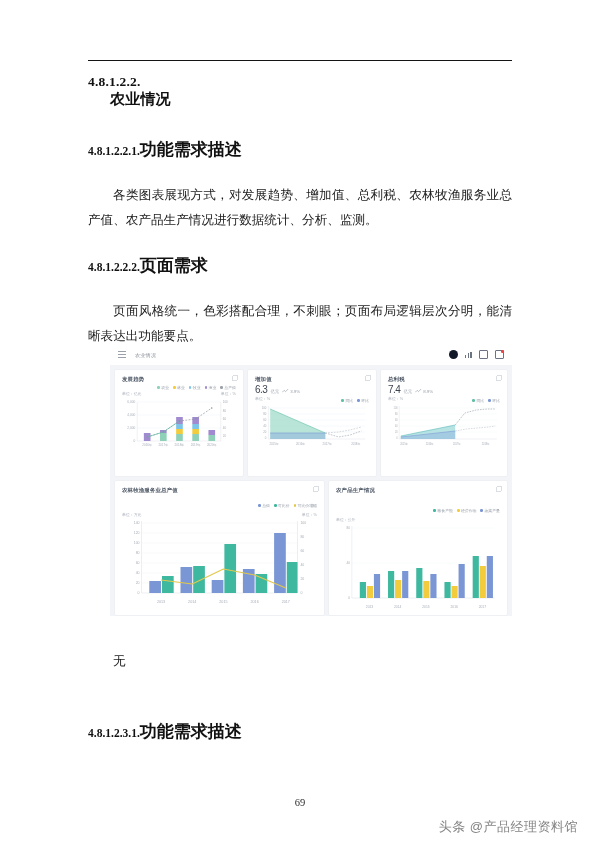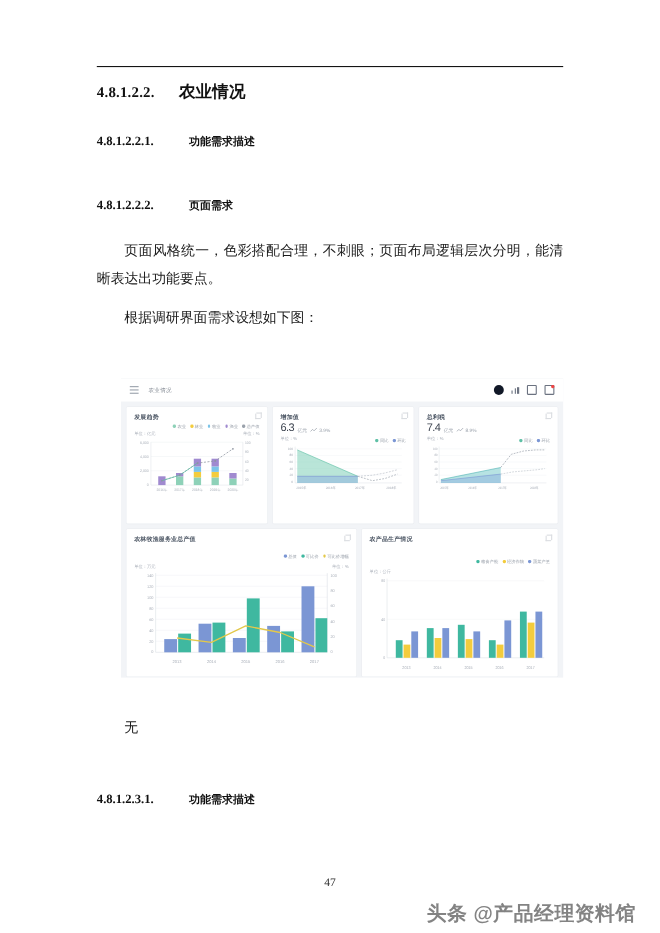--- a/index.html
+++ b/index.html
@@ -17,31 +17,31 @@
   .top-rule{
     position:absolute;left:88px;top:60px;width:424px;height:0;
     border-top:1.6px solid #141414;
   }
   .doc{position:absolute;left:88px;top:74px;width:424px;}
 
   .h3{
     font-family:"Liberation Serif","DejaVu Serif",serif;
     font-size:14.5px;font-weight:bold;color:#111;
     margin:0;padding:0;letter-spacing:.2px;
-    display:flex;align-items:center;
+    display:flex;align-items:flex-start;flex-direction:column;
   }
   .h3 .num{font-size:13.5px;font-weight:bold;}
   .h3 .ttl{font-size:15px;margin-left:22px;font-weight:bold;}
 
   .h4{
     font-size:12.5px;font-weight:bold;color:#111;
     margin:0;padding:0;display:flex;align-items:baseline;
   }
   .h4 .num{font-size:11.5px;font-weight:bold;}
-  .h4 .ttl{font-size:10px;margin-left:32px;font-weight:bold;}
+  .h4 .ttl{font-size:17px;margin-left:0;font-weight:bold;}
 
   p.body{
     font-size:12.6px;line-height:1.95;margin:0;color:#1b1b1b;
     text-align:justify;
   }
   p.indent{text-indent:25px;}
 
   .sp-a{height:29px;}
   .sp-b{height:22px;}
   .sp-c{height:17px;}
@@ -112,21 +112,21 @@
   .plot svg{display:block;width:100%;height:100%;}
 
   
   .pageno{
     position:absolute;left:0;right:0;top:797px;text-align:center;
     font-size:10.5px;color:#2b2b2b;
     font-family:"Liberation Serif","DejaVu Serif",serif;
   }
   .watermark{
     position:absolute;right:22px;top:818px;
-    font-size:18px;color:#6e6e6e;font-weight:bold;
+    font-size:13px;color:#6e6e6e;font-weight:normal;
     font-family:"Liberation Sans","DejaVu Sans",sans-serif;
     letter-spacing:.5px;opacity:.85;
   }
 </style>
 </head>
 <body>
 
 <div class="page">
 
   <div class="top-rule"></div>
@@ -140,20 +140,21 @@
 
     <div class="sp-a"></div>
 
     <h4 class="h4">
       <span class="num">4.8.1.2.2.1.</span>
       <span class="ttl">功能需求描述</span>
     </h4>
 
     <div class="sp-b"></div>
 
+    <p class="body indent">各类图表展现方式，对发展趋势、增加值、总利税、农林牧渔服务业总产值、农产品生产情况进行数据统计、分析、监测。</p>
 
     <div class="sp-b"></div>
 
     <h4 class="h4">
       <span class="num">4.8.1.2.2.2.</span>
       <span class="ttl">页面需求</span>
     </h4>
 
     <div class="sp-b"></div>
 
@@ -565,16 +566,16 @@
 
 
     <div class="sp-a"></div>
 
     <h4 class="h4">
       <span class="num">4.8.1.2.3.1.</span>
       <span class="ttl">功能需求描述</span>
     </h4>
   </div>
 
-  <div class="pageno">47</div>
+  <div class="pageno">69</div>
   <div class="watermark">头条 @产品经理资料馆</div>
 
 </div>
 
 </body></html>

